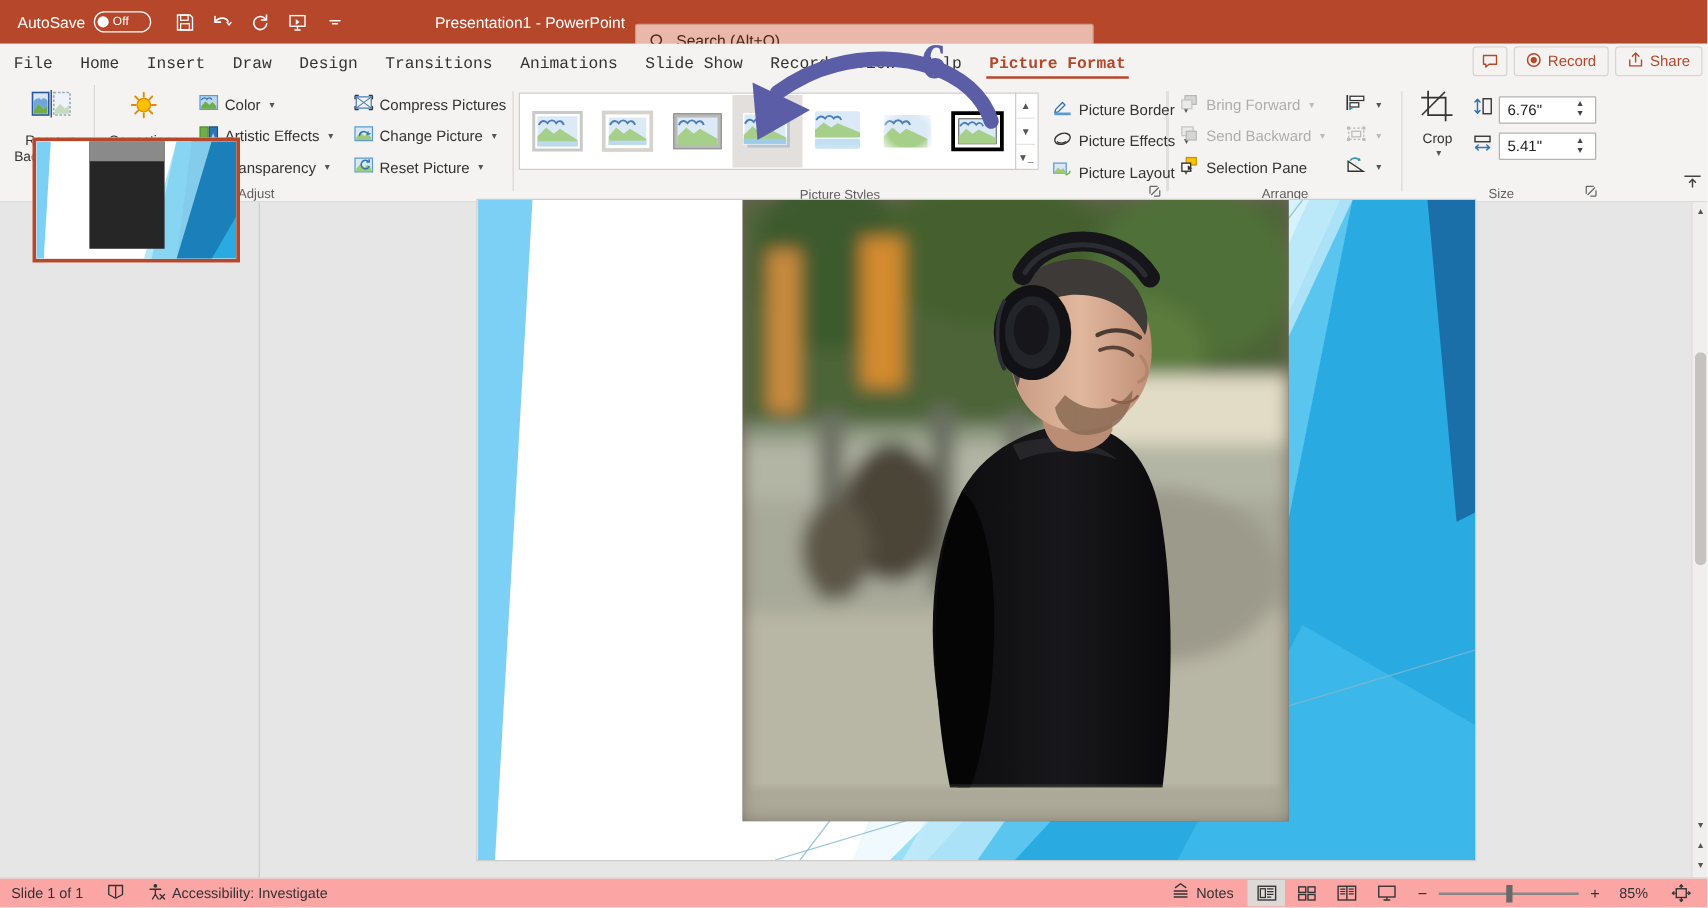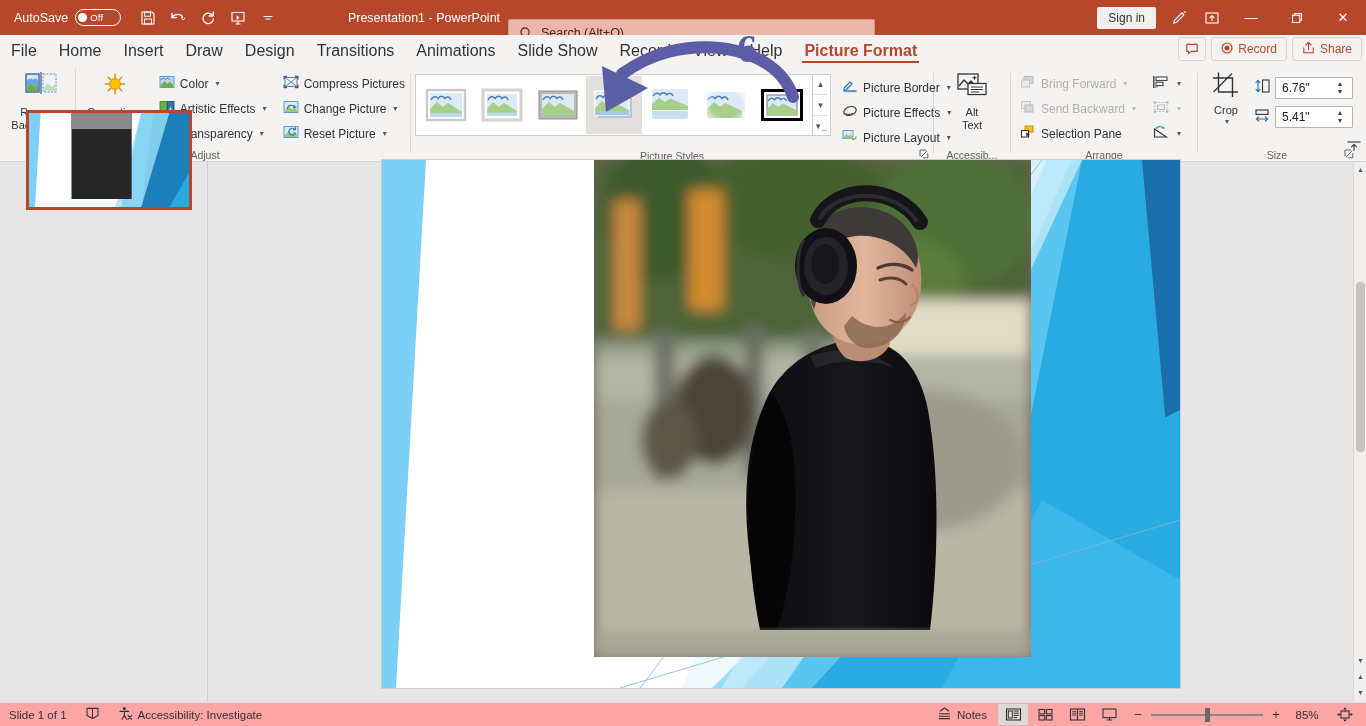--- a/index.html
+++ b/index.html
@@ -50,22 +50,22 @@
   }
   .tbicon{ width:33px; height:35px; display:flex; align-items:center; justify-content:center; }
   .wbtn{ width:46px; height:35px; display:flex; align-items:center; justify-content:center; font-size:13px; }
 
   
   .tabbar{
     position:absolute; left:0; top:35px; width:1366px; height:29px;
     background:#f4f3f2; display:flex; align-items:flex-end;
   }
   .tab{
-    font-size:16px; color:#333; padding:0 11px; height:27px;
-    display:flex; align-items:center; white-space:nowrap;
+    font-size:13px; color:#333; padding:0 11px; height:27px;
+    display:flex; align-items:center; white-space:nowrap;font-family:Liberation Mono, monospace;
   }
   .tab.ctx{ color:#b7472a; font-weight:bold; position:relative; }
   .tab.ctx::after{
     content:""; position:absolute; left:9px; right:9px; bottom:1px; height:2px; background:#b7472a;
   }
   .tabbar-right{ position:absolute; right:4px; top:37px; display:flex; align-items:center; gap:5px; }
   .pillbtn{
     display:flex; align-items:center; gap:5px; font-size:12px; color:#b7472a;
     border:1px solid #d9d3d1; border-radius:3px; padding:3px 9px; background:#f4f3f2; height:24px;
   }
@@ -243,44 +243,20 @@
     <div class="searchbox">
       <span class="sicon">
         <svg width="14" height="14" viewBox="0 0 14 14">
             <circle cx="6" cy="6" r="4.1" fill="none" stroke="#53281c" stroke-width="1.2"></circle>
             <path d="M9.2 9.2L12.6 12.6" stroke="#53281c" stroke-width="1.2" stroke-linecap="round"></path>
           </svg>
       </span>
       <input readonly="" placeholder="Search (Alt+Q)" style="">
     </div>
 
-    <div class="tb-right">
-      <div class="signin">Sign in</div>
-      <div class="tbicon">
-        <svg width="18" height="18" viewBox="0 0 18 18">
-            <path d="M3.5 14.3l1-3 7.4-7.4 2 2L6.5 13.3z" fill="none" stroke="#fff" stroke-width="1.1" stroke-linejoin="round"></path>
-            <path d="M11.7 3.6l2.1 2.1" stroke="#fff" stroke-width="1.1"></path>
-            <path d="M14.2 2.4l1.5 1.5" stroke="#fff" stroke-width="1.1"></path>
-          </svg>
-      </div>
-      <div class="tbicon">
-        <svg width="18" height="18" viewBox="0 0 18 18">
-            <rect x="3" y="4" width="12" height="10" fill="none" stroke="#fff" stroke-width="1.1"></rect>
-            <path d="M9 11.5V6.8M7 8.6L9 6.6l2 2" fill="none" stroke="#fff" stroke-width="1.1" stroke-linecap="round" stroke-linejoin="round"></path>
-          </svg>
-      </div>
-      <div class="wbtn">—</div>
-      <div class="wbtn">
-        <svg width="12" height="12" viewBox="0 0 12 12">
-            <rect x="1.5" y="3.2" width="7.3" height="7.3" fill="none" stroke="#fff" stroke-width="1.1"></rect>
-            <path d="M3.8 3.1V1.5h6.7v6.7H9" fill="none" stroke="#fff" stroke-width="1.1"></path>
-          </svg>
-      </div>
-      <div class="wbtn close">✕</div>
-    </div>
   </div>
 
   <div class="tabbar">
     <div class="tab">File</div>
     <div class="tab">Home</div>
     <div class="tab">Insert</div>
     <div class="tab">Draw</div>
     <div class="tab">Design</div>
     <div class="tab">Transitions</div>
     <div class="tab">Animations</div>
@@ -559,38 +535,20 @@
               <path d="M1 1h6M1 1v6" stroke="#666" stroke-width="1"></path>
               <path d="M8.8 8.8H4.2M8.8 8.8V4.2" stroke="#666" stroke-width="1"></path>
               <path d="M2 8l6-6" stroke="#666" stroke-width="1"></path>
             </svg>
         </span>
       </div>
     </div>
 
     <div class="grp-sep"></div>
 
-    <div class="grp" style="width:76px;">
-      <div class="grp-body" style="justify-content:center;">
-        <div class="bigbtn">
-          <span>
-            <svg width="36" height="30" viewBox="0 0 36 30">
-              <rect x="4" y="3" width="20" height="15" fill="none" stroke="#333" stroke-width="1.3"></rect>
-              <path d="M5 15l5-6 4 4 3-3 6 7" fill="none" stroke="#333" stroke-width="1.3" stroke-linejoin="round"></path>
-              <path d="M20.5 4.2l.7 1.8 1.8.7-1.8.7-.7 1.8-.7-1.8-1.8-.7 1.8-.7z" fill="#333"></path>
-              <rect x="14" y="12.5" width="18" height="11" fill="#fff" stroke="#333" stroke-width="1.3"></rect>
-              <path d="M17 16h12M17 18.5h12M17 21h8" stroke="#333" stroke-width="1.1"></path>
-            </svg>
-          </span>
-          <span class="lbl">Alt</span>
-          <span class="lbl">Text</span>
-        </div>
-      </div>
-      <div class="grp-name">Accessib...</div>
-    </div>
 
     <div class="grp-sep"></div>
 
     <div class="grp" style="width:186px;">
       <div class="grp-body">
         <div class="smallrow" style="margin-left:4px;">
           <div class="smallbtn disabled">
             <span>
               <svg width="16" height="14" viewBox="0 0 16 14">
                   <rect x="4" y="1.5" width="9" height="7" fill="#d6d6d6" stroke="#b8b8b8" stroke-width="1"></rect>

